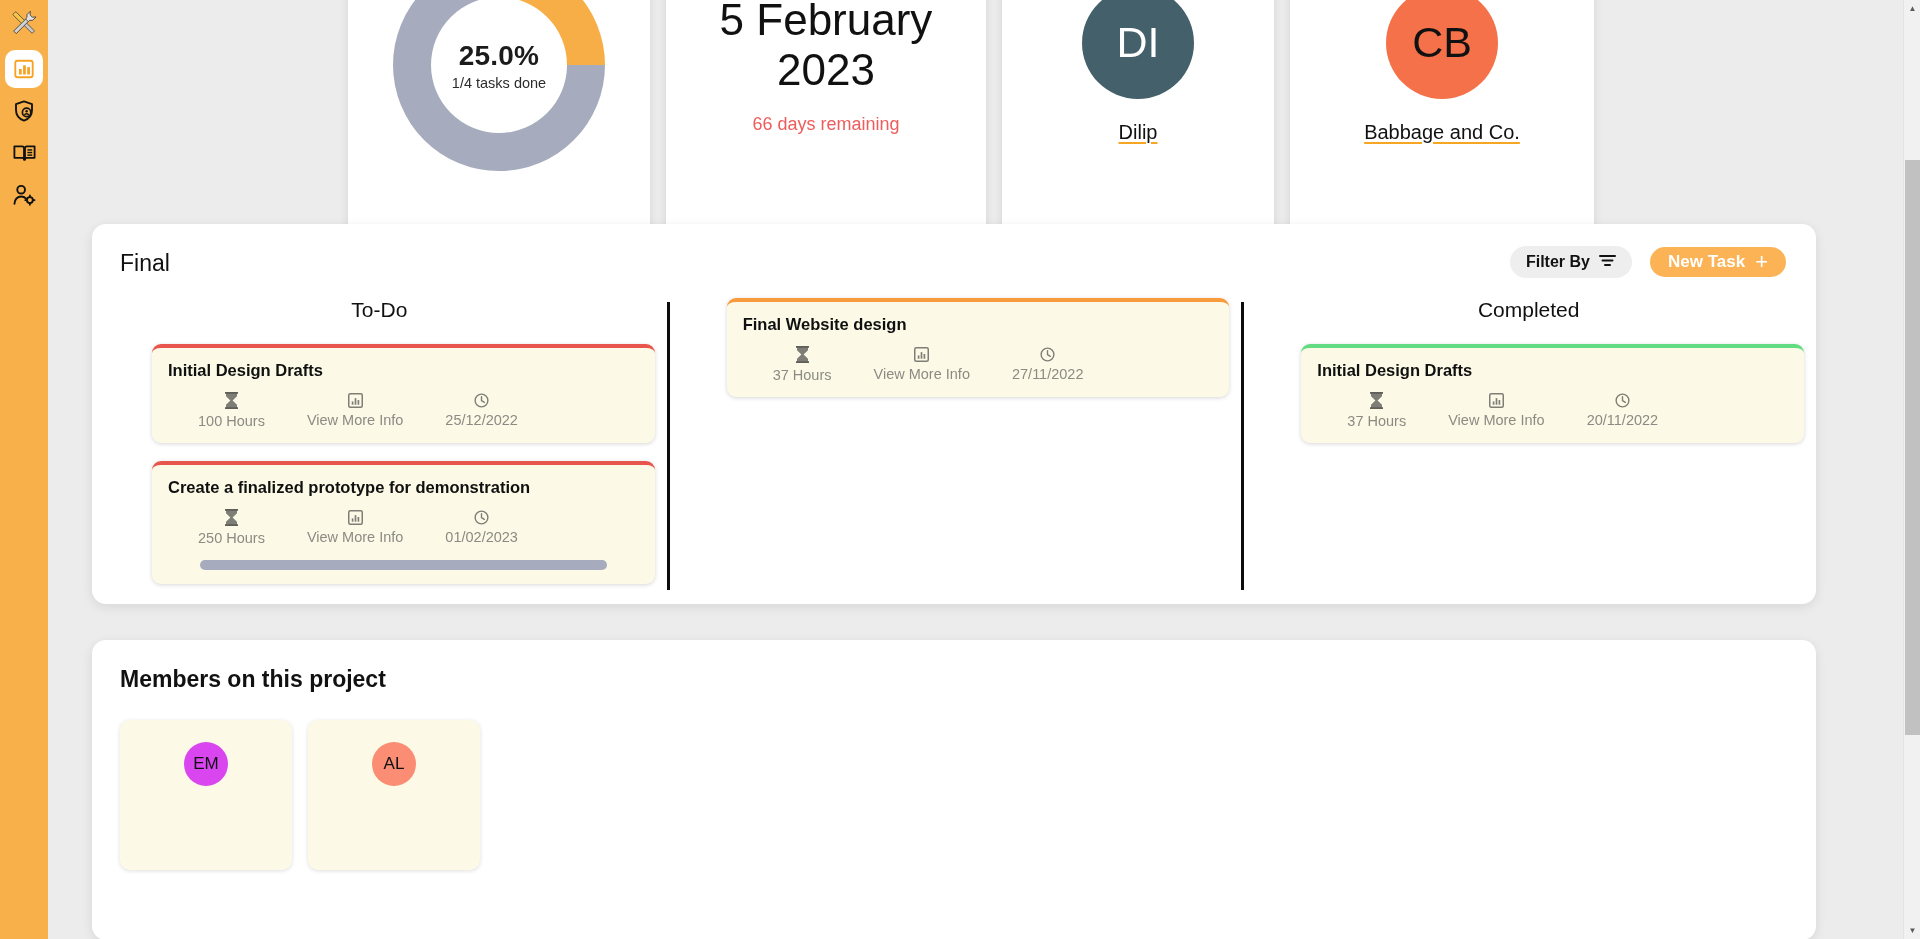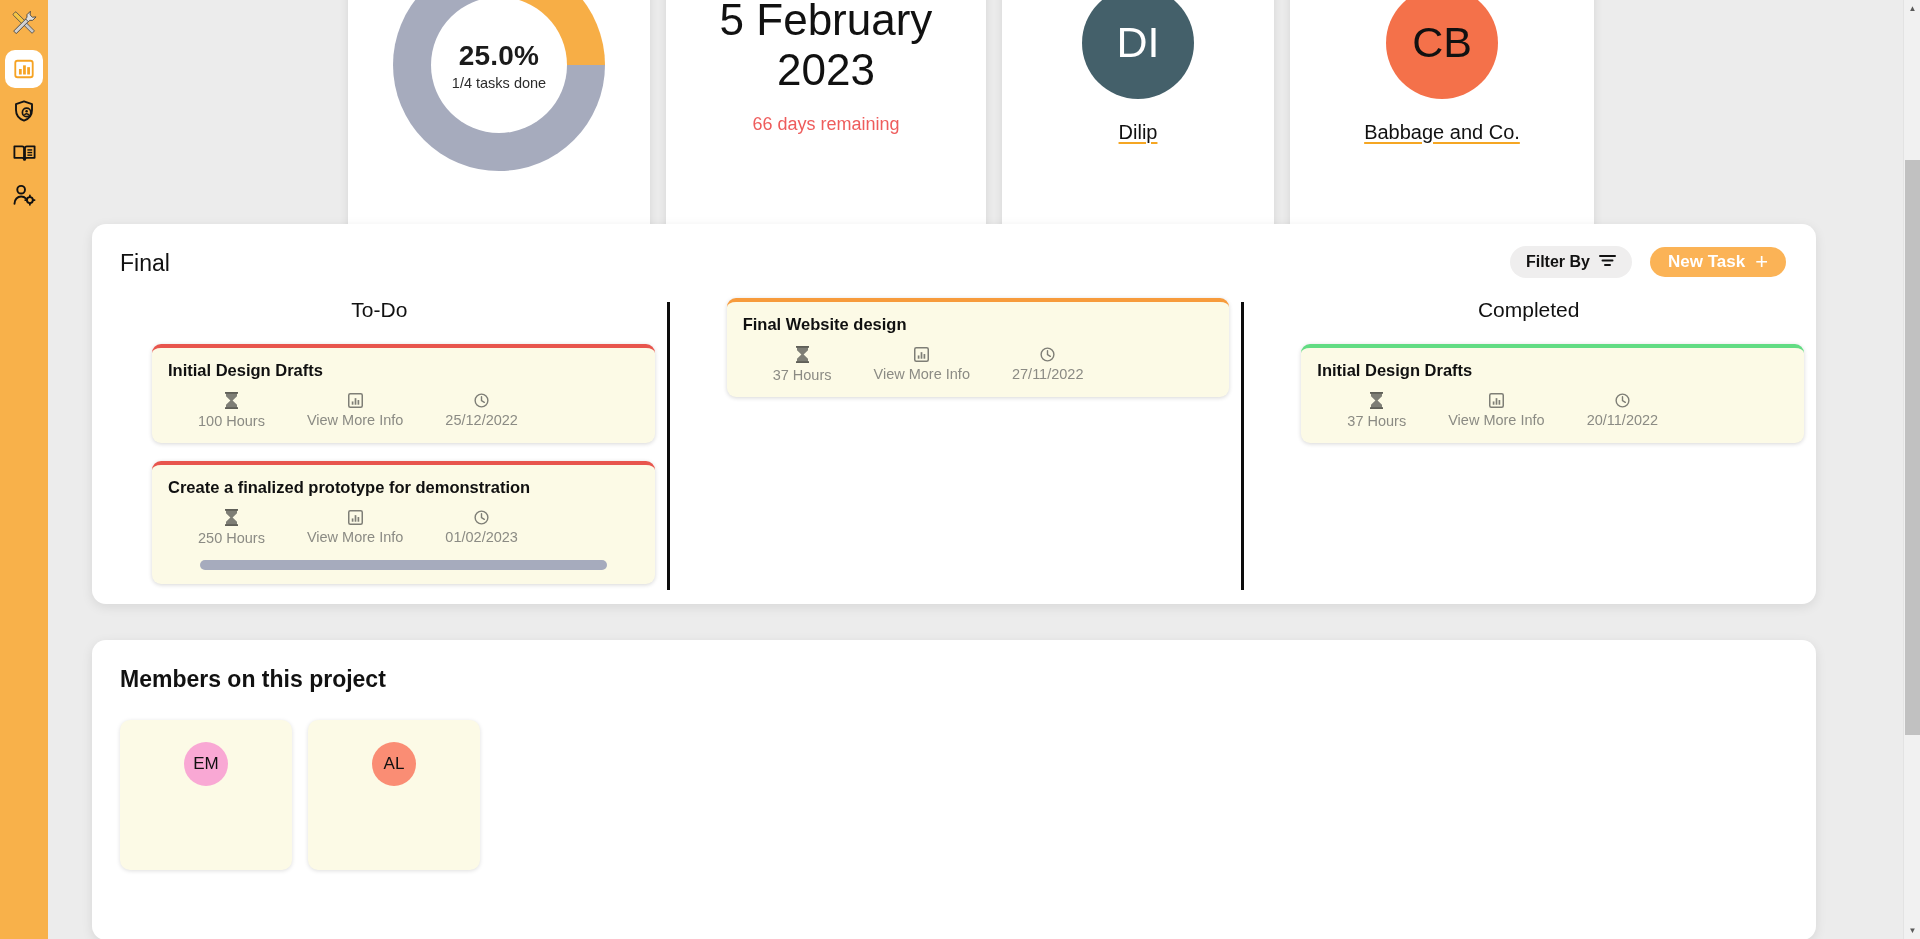--- a/index.html
+++ b/index.html
@@ -508,21 +508,21 @@
               </div>
             </div>
           </div>
         </div>
     </section>
 
     <section class="panel members-panel">
       <h2 class="members-title">Members on this project</h2>
       <div class="member-row" id="memberRow">
           <div class="member-card">
-            <div class="member-avatar" style="background:#f9a8d4">EM</div>
+            <div class="member-avatar" style="background:#d946ef">EM</div>
           </div>
           <div class="member-card">
             <div class="member-avatar" style="background:#FA8D74">AL</div>
           </div>
         </div>
     </section>
   </main>
 
   <div class="scrollbar">
     <div class="sb-arrow up">▲</div>

